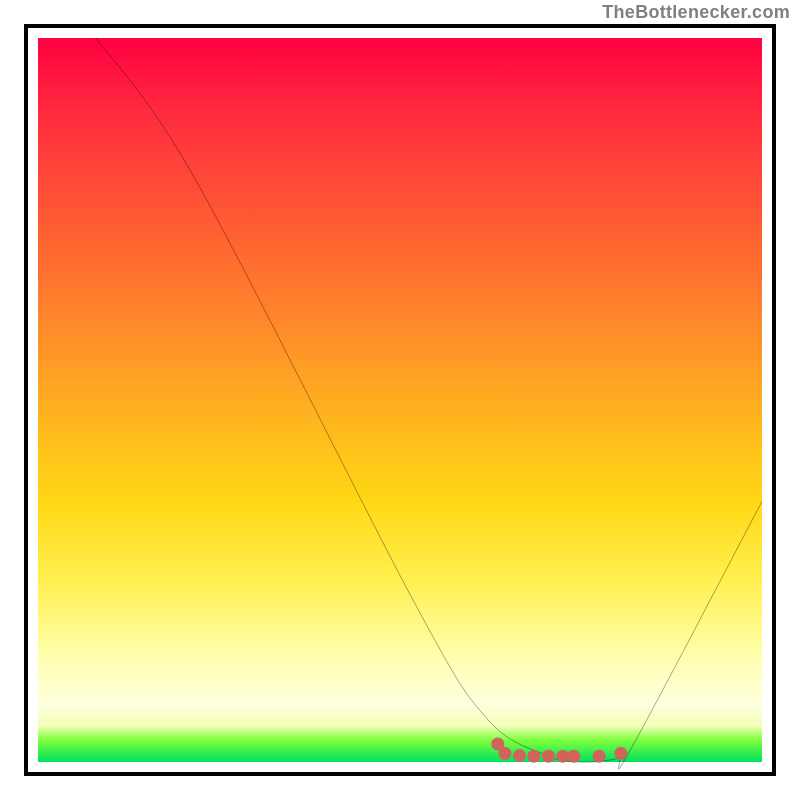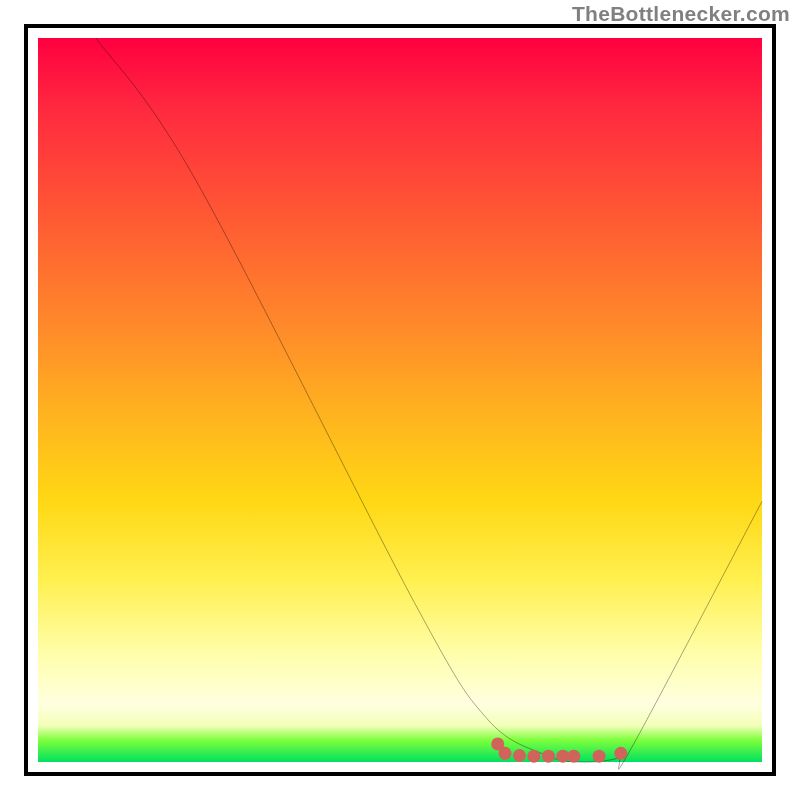--- a/index.html
+++ b/index.html
@@ -12,21 +12,21 @@
   }
   .wrap {
     position: relative;
     width: 800px;
     height: 800px;
   }
   .attribution {
     position: absolute;
     top: 2px;
     right: 10px;
-    font-size: 21px;
+    font-size: 18px;
     font-weight: bold;
     color: #808080;
     letter-spacing: 0.3px;
   }
   
   .frame {
     position: absolute;
     left: 24px;
     top: 24px;
     width: 752px;   

